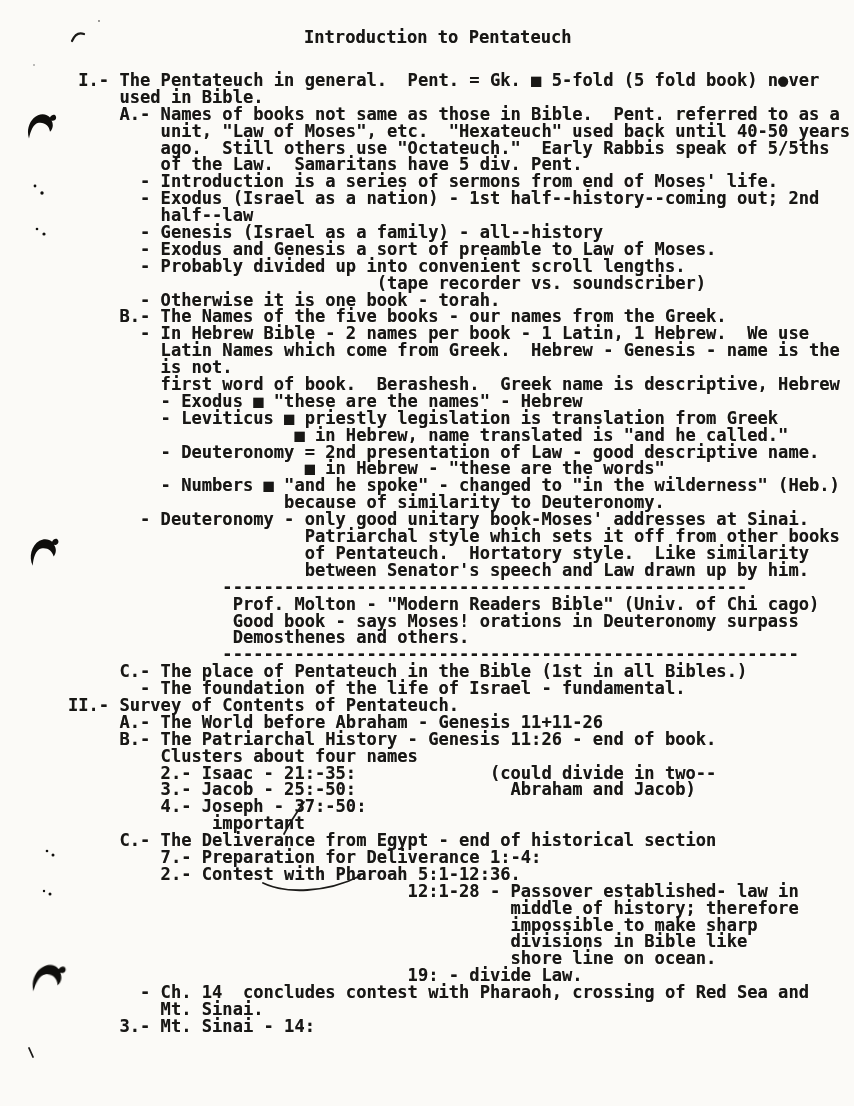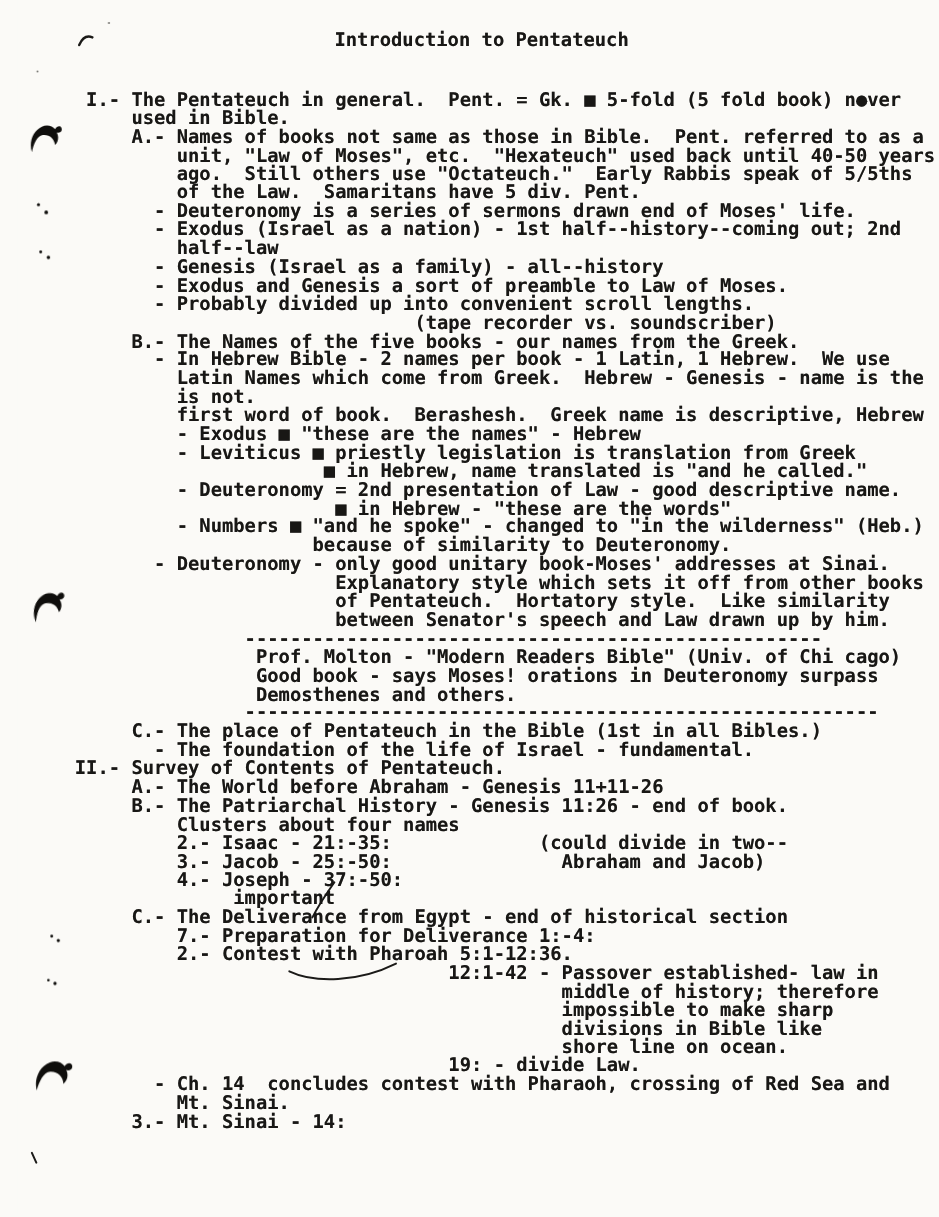--- a/index.html
+++ b/index.html
@@ -13,21 +13,21 @@
   }
   .title {
     position:absolute; left:288px; top:29px;
     font:700 17.1px/17px "DejaVu Sans Mono","Liberation Mono",monospace;
     color:#181715;
     letter-spacing:0;
     text-shadow:0 0 0.6px rgba(24,23,21,0.55);
     white-space:pre;
   }
   .doc {
-    position:absolute; left:52px; top:83px;
+    position:absolute; left:52px; top:72px;
     font:700 17.1px/16.9px "DejaVu Sans Mono","Liberation Mono",monospace;
     color:#181715;
     text-shadow:0 0 0.6px rgba(24,23,21,0.5);
   }
   .line { height:16.9px; white-space:pre; }
   .marks {
     position:absolute; left:0; top:0;
     pointer-events:none;
   }
   .marks .ink { filter:blur(0.4px); }
@@ -69,62 +69,63 @@
 
   <div class="title">Introduction to Pentateuch</div>
 
   <div class="doc" id="doc">
       <div class="line"> I.- The Pentateuch in general.  Pent. = Gk. ■ 5-fold (5 fold book) n●ver</div>
       <div class="line">     used in Bible.</div>
       <div class="line">     A.- Names of books not same as those in Bible.  Pent. referred to as a</div>
       <div class="line">         unit, "Law of Moses", etc.  "Hexateuch" used back until 40-50 years</div>
       <div class="line">         ago.  Still others use "Octateuch."  Early Rabbis speak of 5/5ths</div>
       <div class="line">         of the Law.  Samaritans have 5 div. Pent.</div>
-      <div class="line">       - Deuteronomy is a series of sermons drawn end of Moses' life.</div>
+      <div class="line">       - Introduction is a series of sermons from end of Moses' life.</div>
       <div class="line">       - Exodus (Israel as a nation) - 1st half--history--coming out; 2nd</div>
       <div class="line">         half--law</div>
       <div class="line">       - Genesis (Israel as a family) - all--history</div>
       <div class="line">       - Exodus and Genesis a sort of preamble to Law of Moses.</div>
       <div class="line">       - Probably divided up into convenient scroll lengths.</div>
       <div class="line">                              (tape recorder vs. soundscriber)</div>
+      <div class="line">       - Otherwise it is one book - torah.</div>
       <div class="line">     B.- The Names of the five books - our names from the Greek.</div>
       <div class="line">       - In Hebrew Bible - 2 names per book - 1 Latin, 1 Hebrew.  We use</div>
       <div class="line">         Latin Names which come from Greek.  Hebrew - Genesis - name is the</div>
       <div class="line">         is not.</div>
       <div class="line">         first word of book.  Berashesh.  Greek name is descriptive, Hebrew</div>
       <div class="line">         - Exodus ■ "these are the names" - Hebrew</div>
       <div class="line">         - Leviticus ■ priestly legislation is translation from Greek</div>
       <div class="line">                      ■ in Hebrew, name translated is "and he called."</div>
       <div class="line">         - Deuteronomy = 2nd presentation of Law - good descriptive name.</div>
       <div class="line">                       ■ in Hebrew - "these are the words"</div>
       <div class="line">         - Numbers ■ "and he spoke" - changed to "in the wilderness" (Heb.)</div>
       <div class="line">                     because of similarity to Deuteronomy.</div>
       <div class="line">       - Deuteronomy - only good unitary book-Moses' addresses at Sinai.</div>
-      <div class="line">                       Explanatory style which sets it off from other books</div>
+      <div class="line">                       Patriarchal style which sets it off from other books</div>
       <div class="line">                       of Pentateuch.  Hortatory style.  Like similarity</div>
       <div class="line">                       between Senator's speech and Law drawn up by him.</div>
       <div class="line">               ---------------------------------------------------</div>
       <div class="line">                Prof. Molton - "Modern Readers Bible" (Univ. of Chi cago)</div>
       <div class="line">                Good book - says Moses! orations in Deuteronomy surpass</div>
       <div class="line">                Demosthenes and others.</div>
       <div class="line">               --------------------------------------------------------</div>
       <div class="line">     C.- The place of Pentateuch in the Bible (1st in all Bibles.)</div>
       <div class="line">       - The foundation of the life of Israel - fundamental.</div>
       <div class="line">II.- Survey of Contents of Pentateuch.</div>
       <div class="line">     A.- The World before Abraham - Genesis 11+11-26</div>
       <div class="line">     B.- The Patriarchal History - Genesis 11:26 - end of book.</div>
       <div class="line">         Clusters about four names</div>
       <div class="line">         2.- Isaac - 21:-35:             (could divide in two--</div>
       <div class="line">         3.- Jacob - 25:-50:               Abraham and Jacob)</div>
       <div class="line">         4.- Joseph - 37:-50:</div>
       <div class="line">              important</div>
       <div class="line">     C.- The Deliverance from Egypt - end of historical section</div>
       <div class="line">         7.- Preparation for Deliverance 1:-4:</div>
       <div class="line">         2.- Contest with Pharoah 5:1-12:36.</div>
-      <div class="line">                                 12:1-42 - Passover established- law in</div>
+      <div class="line">                                 12:1-28 - Passover established- law in</div>
       <div class="line">                                           middle of history; therefore</div>
       <div class="line">                                           impossible to make sharp</div>
       <div class="line">                                           divisions in Bible like</div>
       <div class="line">                                           shore line on ocean.</div>
       <div class="line">                                 19: - divide Law.</div>
       <div class="line">       - Ch. 14  concludes contest with Pharaoh, crossing of Red Sea and</div>
       <div class="line">         Mt. Sinai.</div>
       <div class="line">     3.- Mt. Sinai - 14:</div>
     </div>
 

